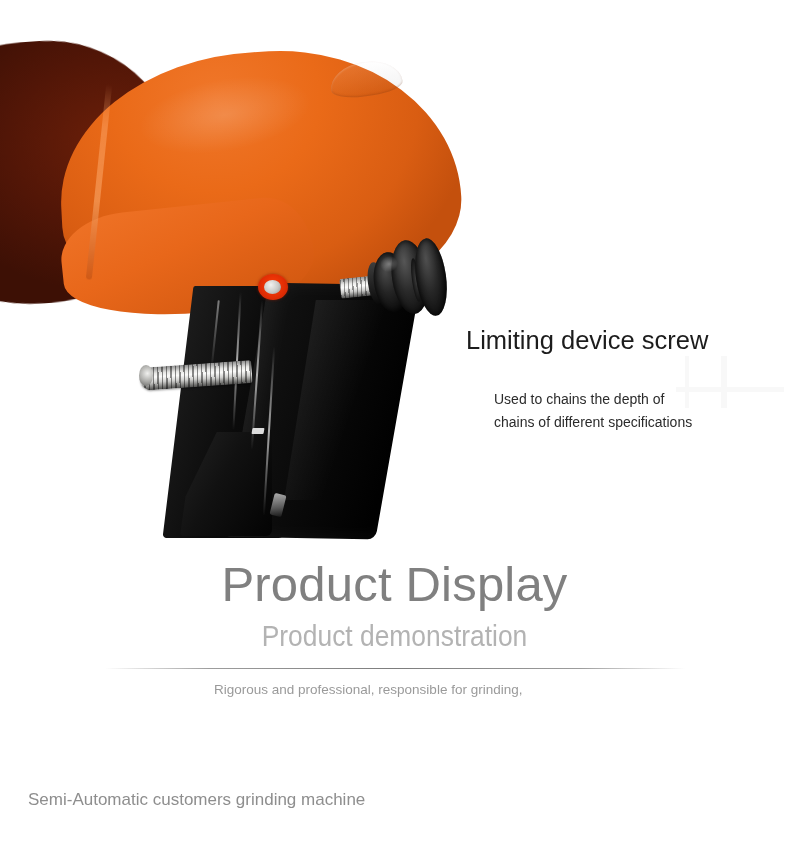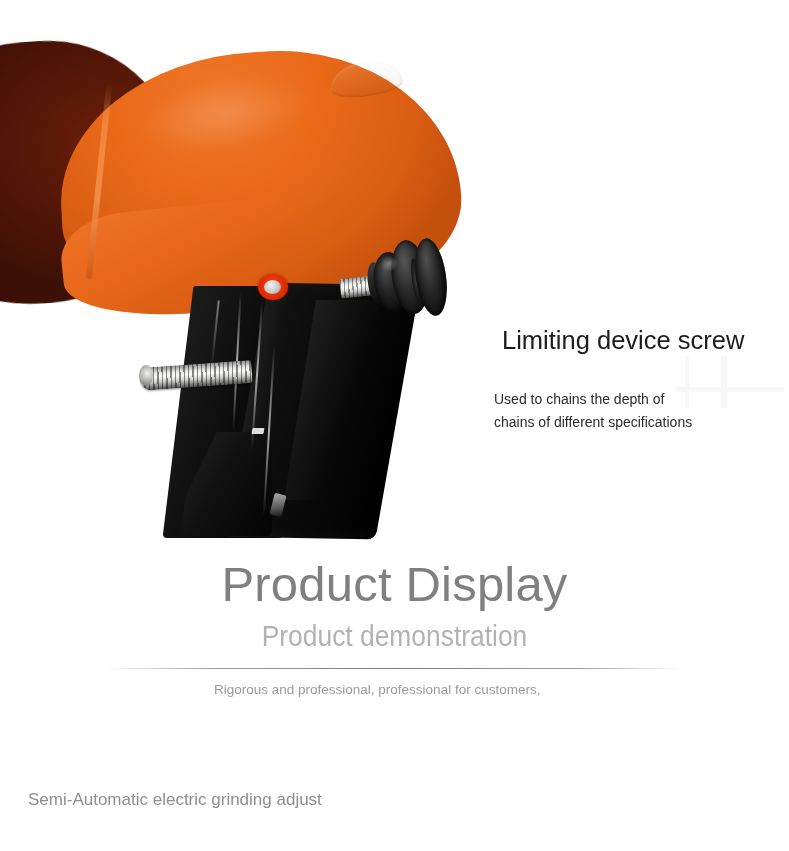--- a/index.html
+++ b/index.html
@@ -283,21 +283,20 @@
     position: absolute;
     left: 466px;
     top: 326px;
     width: 316px;
   }
   .annot-title {
     font-size: 25.5px;
     color: #1c1c1c;
     line-height: 1.1;
     white-space: nowrap;
-    margin-left: 36px;
   }
   .annot-body {
     margin-top: 34px;
     margin-left: 28px;
     font-size: 14px;
     color: #2b2b2b;
     line-height: 1.65;
   }
 
   
@@ -414,17 +413,17 @@
     <div>Used to chains the depth of</div>
     <div>chains of different specifications</div>
   </div>
 </div>
 
 <div id="section-heading">
   <div class="heading-main">Product Display</div>
   <div class="heading-sub">Product demonstration</div>
   <div class="heading-rule"></div>
   <div class="heading-tagline">
-    <div>Rigorous and professional, professional for customers,</div>
+    <div>Rigorous and professional, responsible for grinding,</div>
   </div>
 </div>
 
-<div id="footer-caption">Semi-Automatic electric grinding adjust</div>
+<div id="footer-caption">Semi-Automatic customers grinding machine</div>
 
 </body></html>

